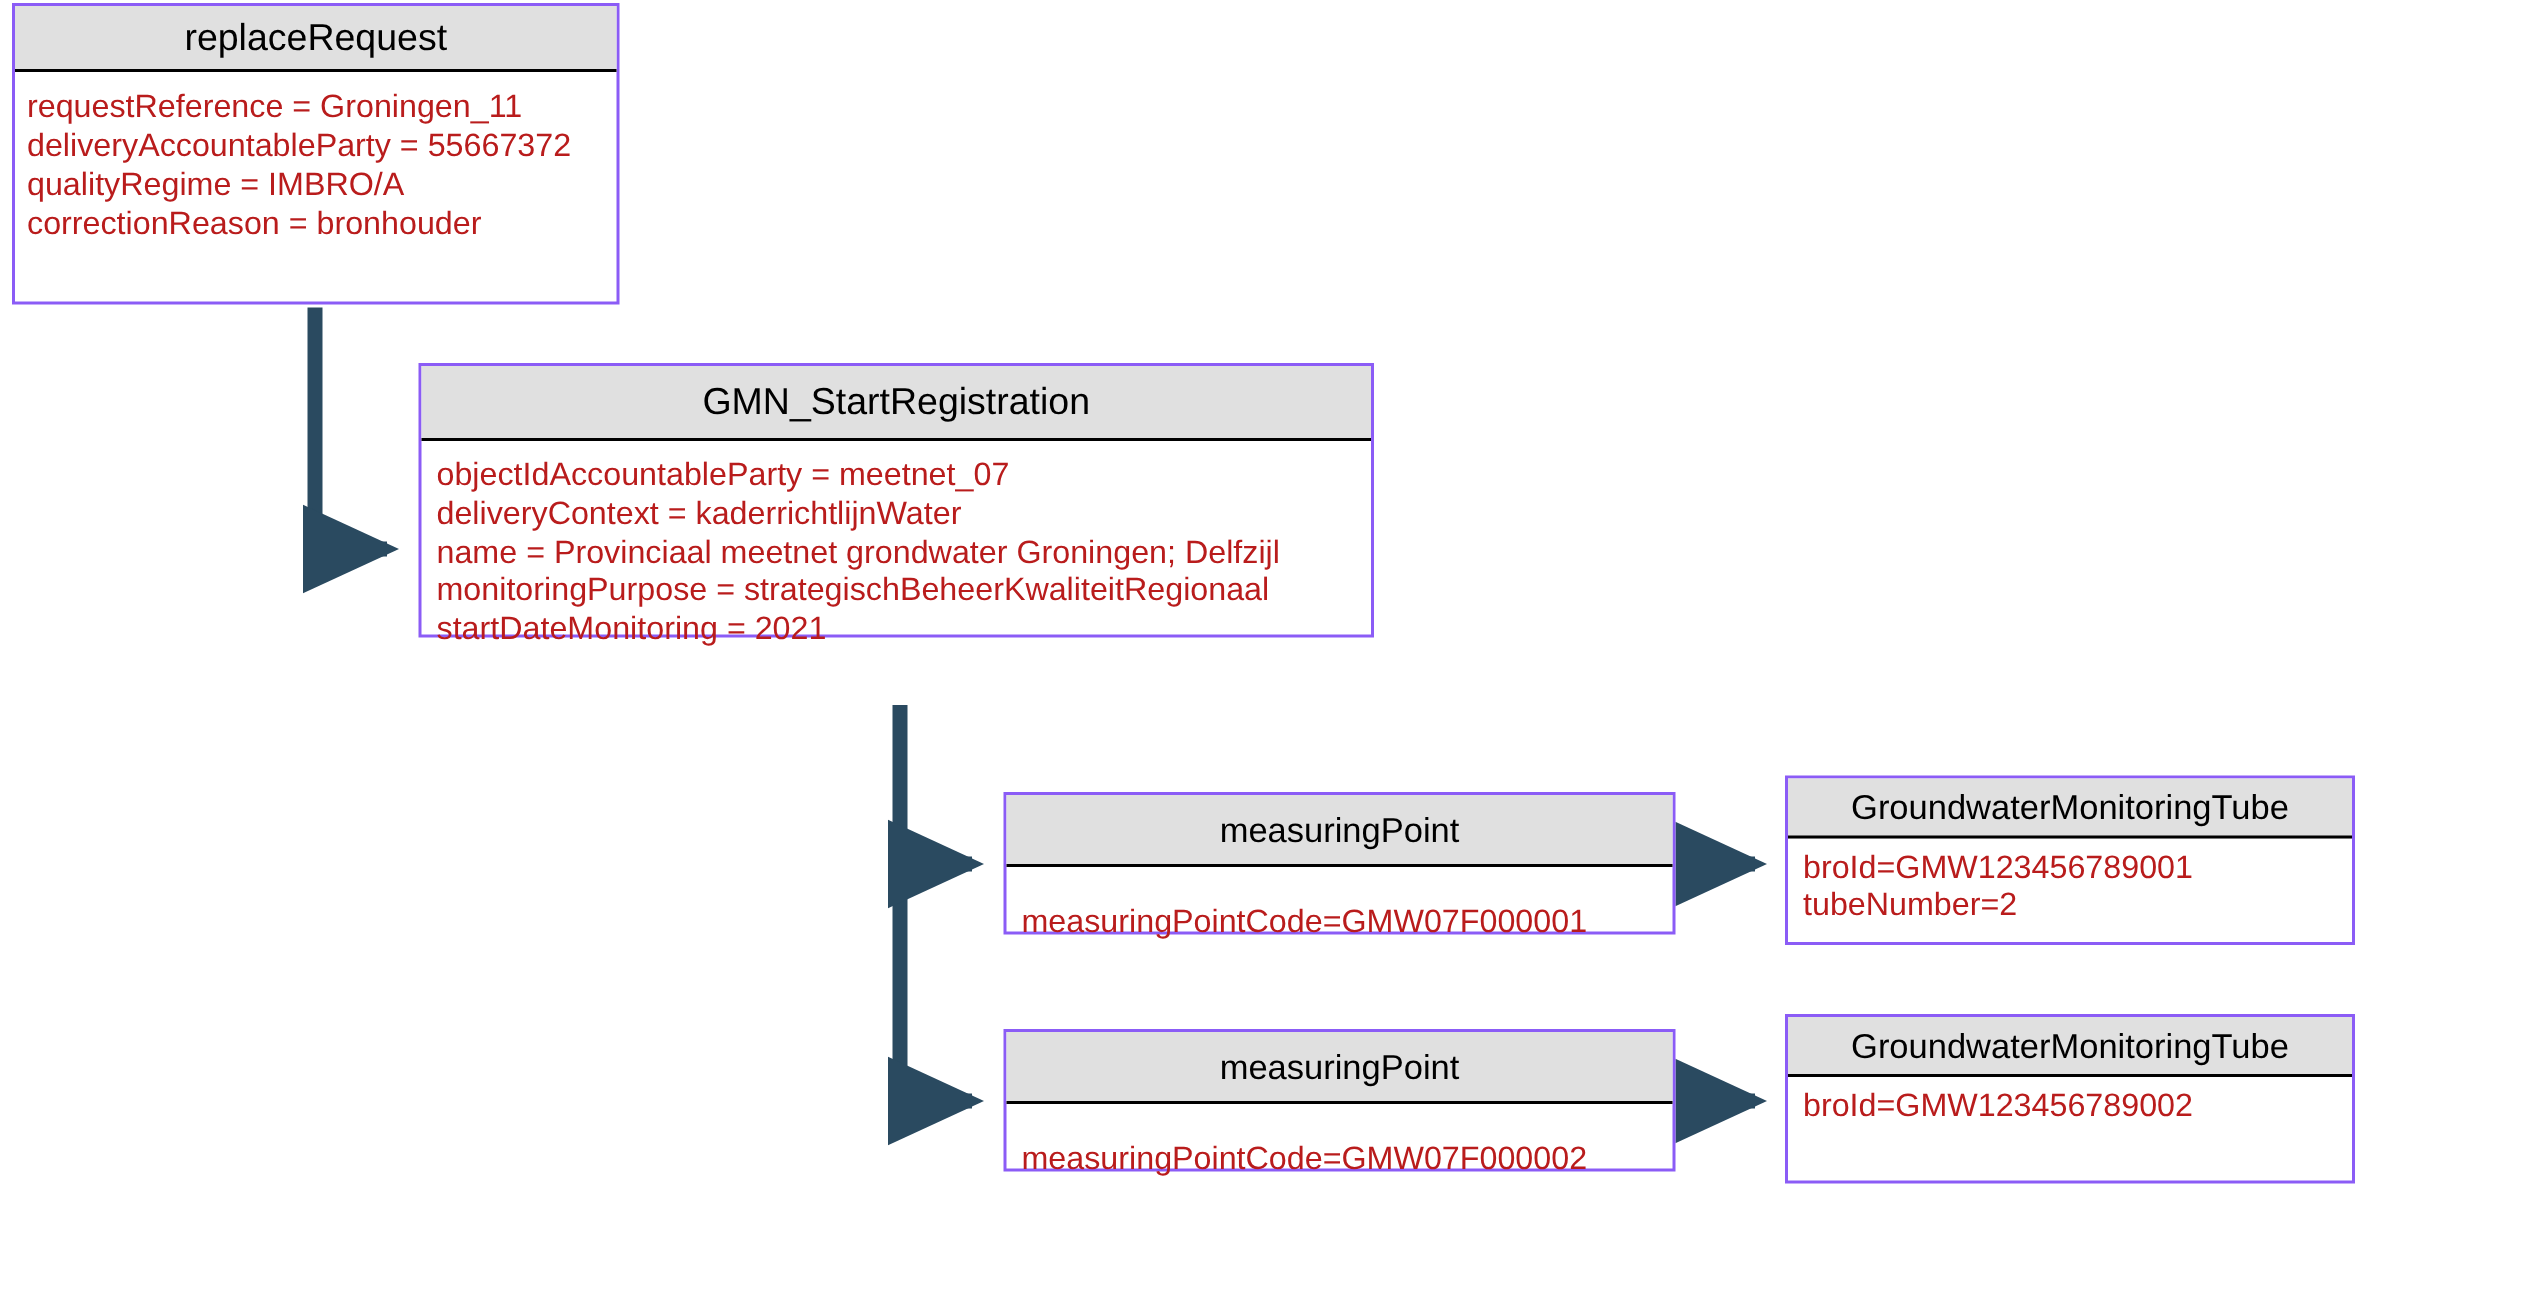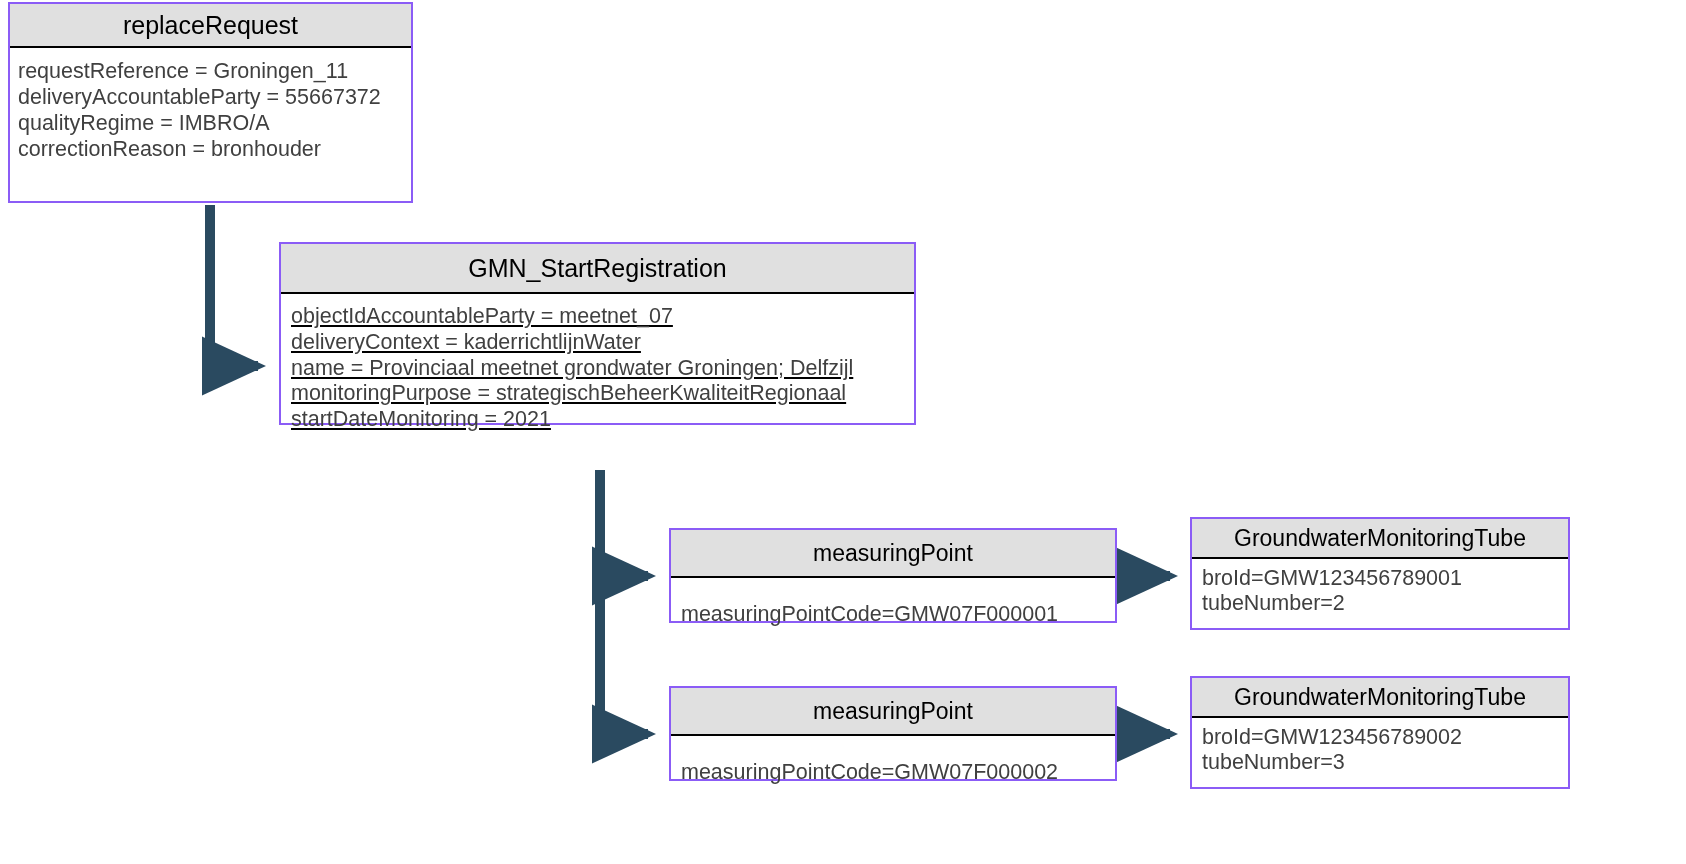--- a/index.html
+++ b/index.html
@@ -39,33 +39,33 @@
     white-space: nowrap;
     overflow: hidden;
   }
   .uml-body {
     box-sizing: border-box;
     color: #000000;
     white-space: nowrap;
   }
   .attr-line {
     white-space: nowrap;
-    color: #404040;
+    color: #b91c1c;
   }
 
   
   #box-replace-request { left: 8px; top: 2px; width: 405px; height: 201px; }
   #box-replace-request .uml-header { height: 44px; line-height: 42px; font-size: 25px; }
   #box-replace-request .uml-body { padding: 10px 8px 0 8px; }
   #box-replace-request .attr-line { font-size: 21.5px; line-height: 26px; }
 
   
   #box-gmn-startregistration { left: 279px; top: 242px; width: 637px; height: 183px; }
   #box-gmn-startregistration .uml-header { height: 50px; line-height: 48px; font-size: 25px; }
-  #box-gmn-startregistration .uml-body { padding: 10px 10px 0 10px; text-decoration: underline; }
+  #box-gmn-startregistration .uml-body { padding: 10px 10px 0 10px; }
   #box-gmn-startregistration .attr-line { font-size: 21.5px; line-height: 25.8px; }
 
   
   .mp-box { width: 448px; height: 95px; }
   .mp-box .uml-header { height: 48px; line-height: 46px; font-size: 23px; }
   .mp-box .uml-body { padding: 8px 10px 0 10px; }
   .mp-box .attr-line { font-size: 21.5px; line-height: 25px; margin-top: 16px; }
   #box-measuring-point-1 { left: 669px; top: 528px; }
   #box-measuring-point-2 { left: 669px; top: 686px; }
 
@@ -140,17 +140,16 @@
     <div class="uml-body">
       <div class="attr-line">broId=GMW123456789001</div>
       <div class="attr-line">tubeNumber=2</div>
     </div>
   </div>
 
   <div class="uml-box gmt-box" id="box-tube-2">
     <div class="uml-header">GroundwaterMonitoringTube</div>
     <div class="uml-body">
       <div class="attr-line">broId=GMW123456789002</div>
-      <div class="attr-line">tubeNumber=3</div>
     </div>
   </div>
 
 </div>
 
 </body></html>

